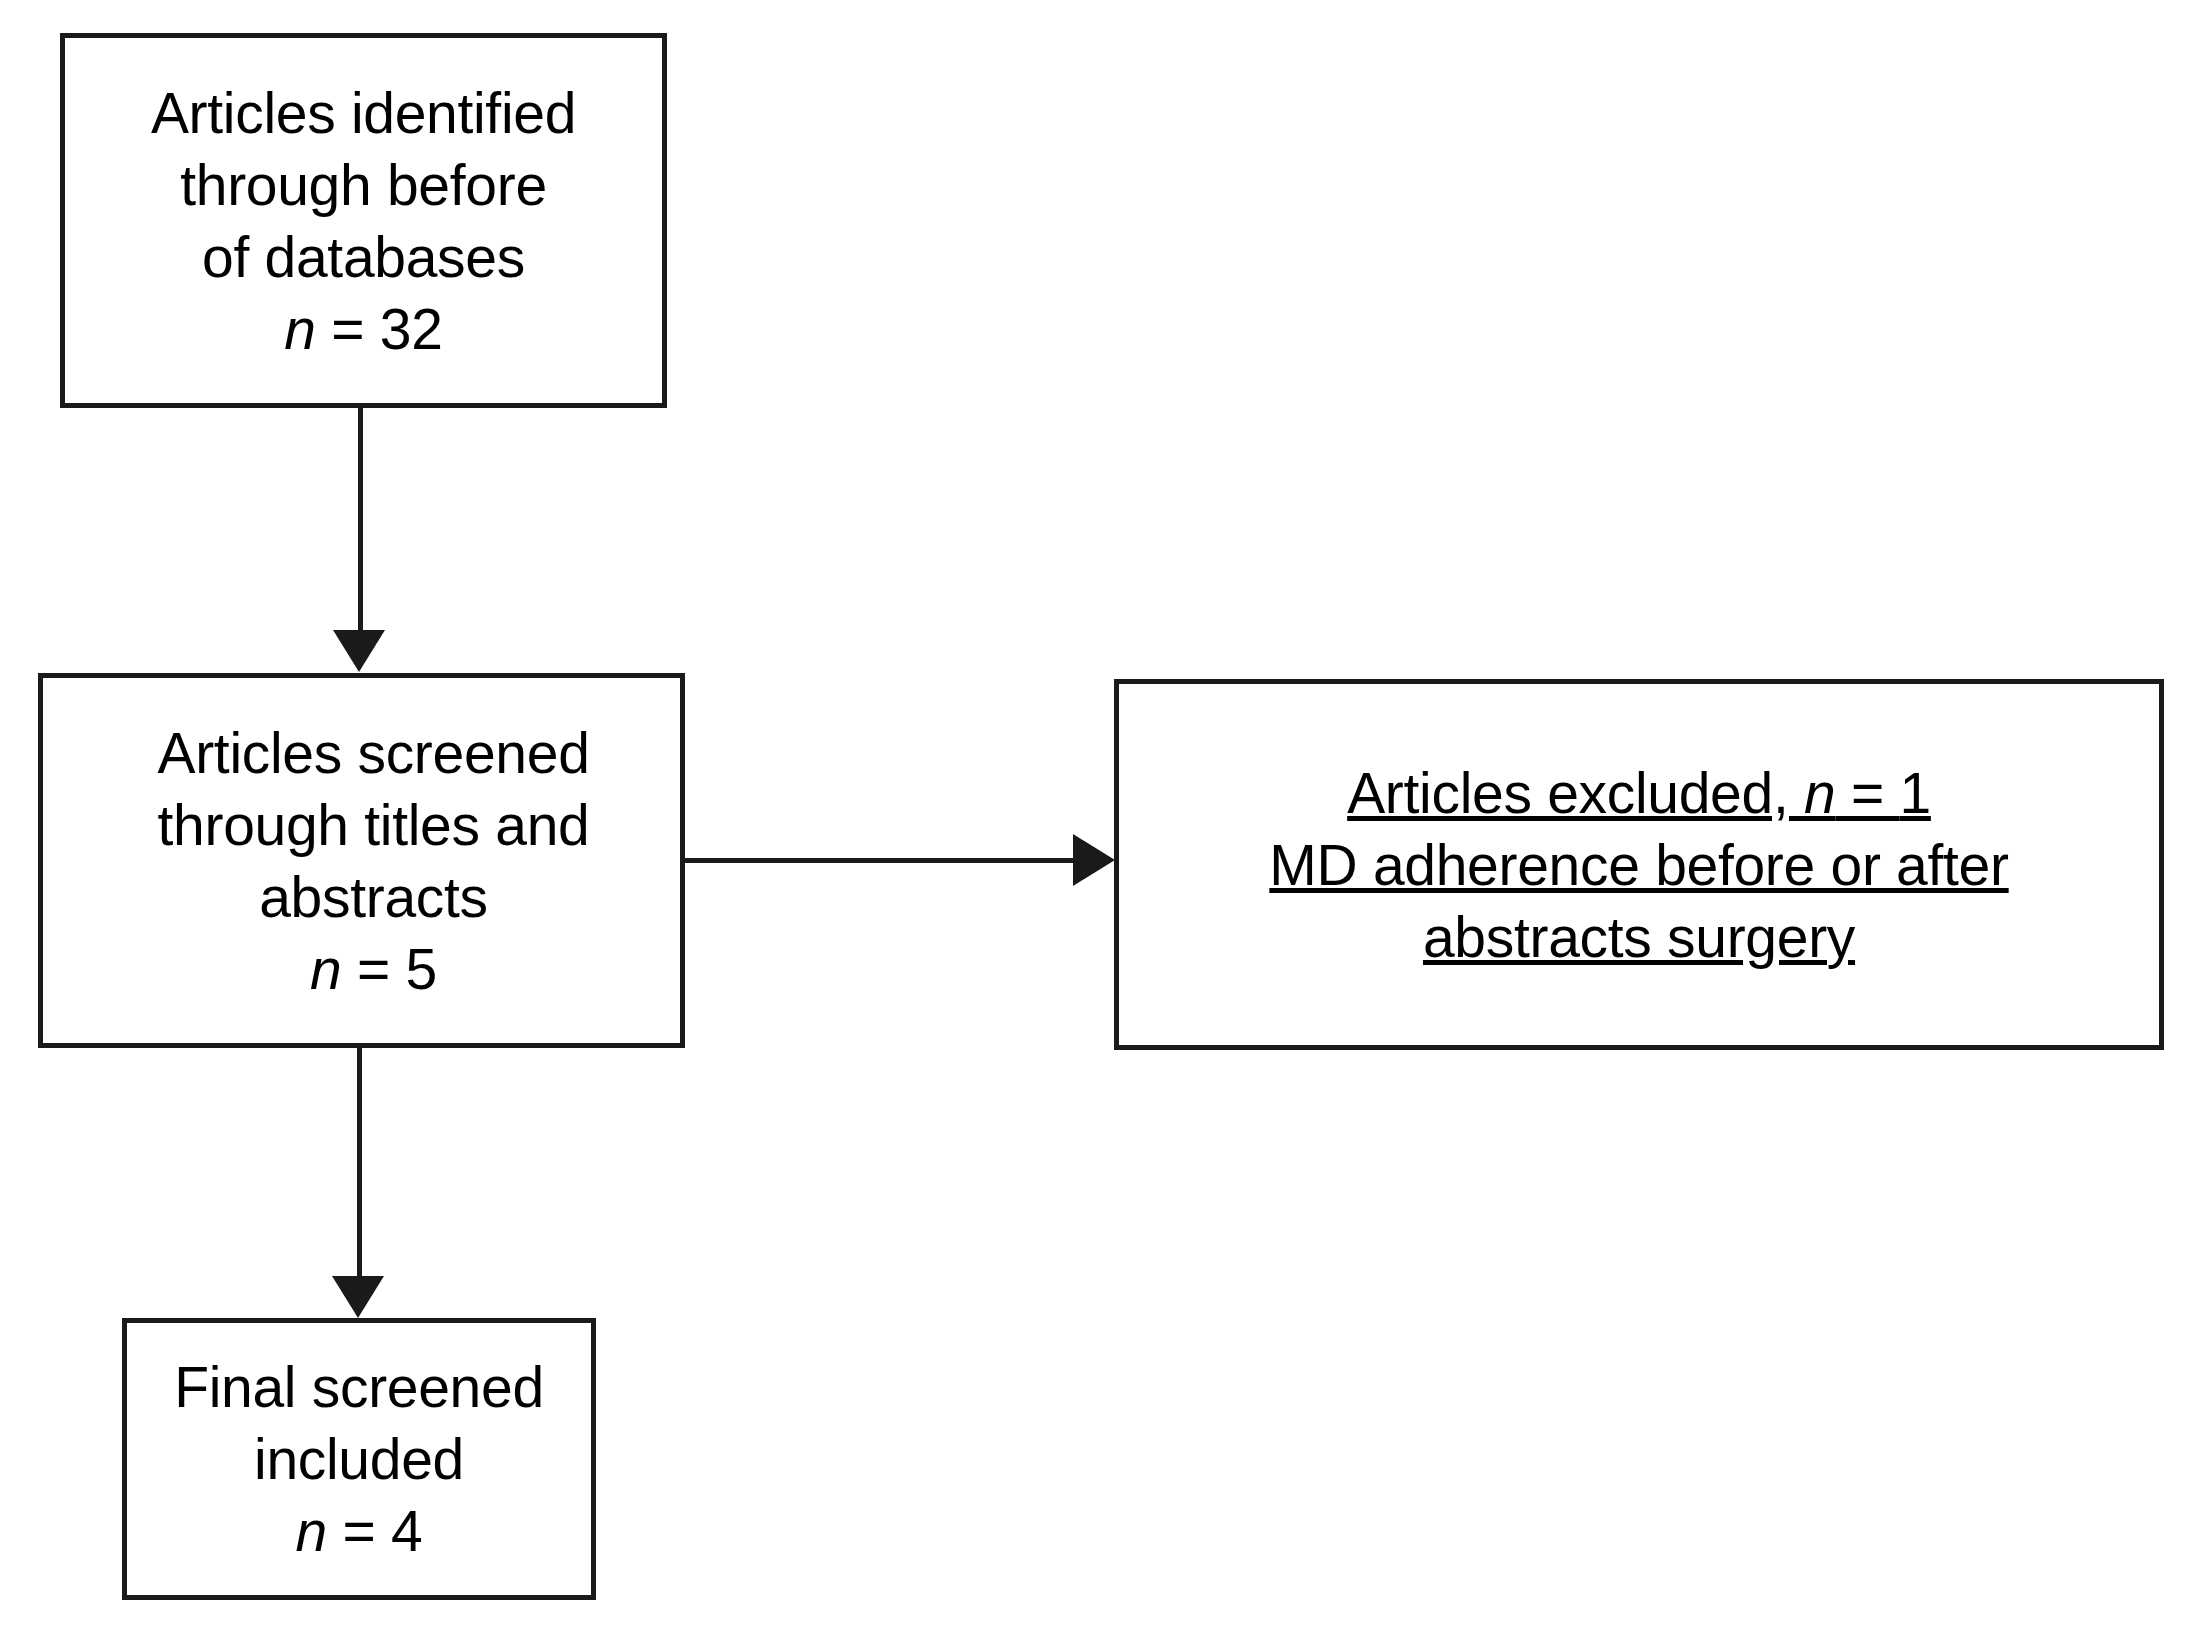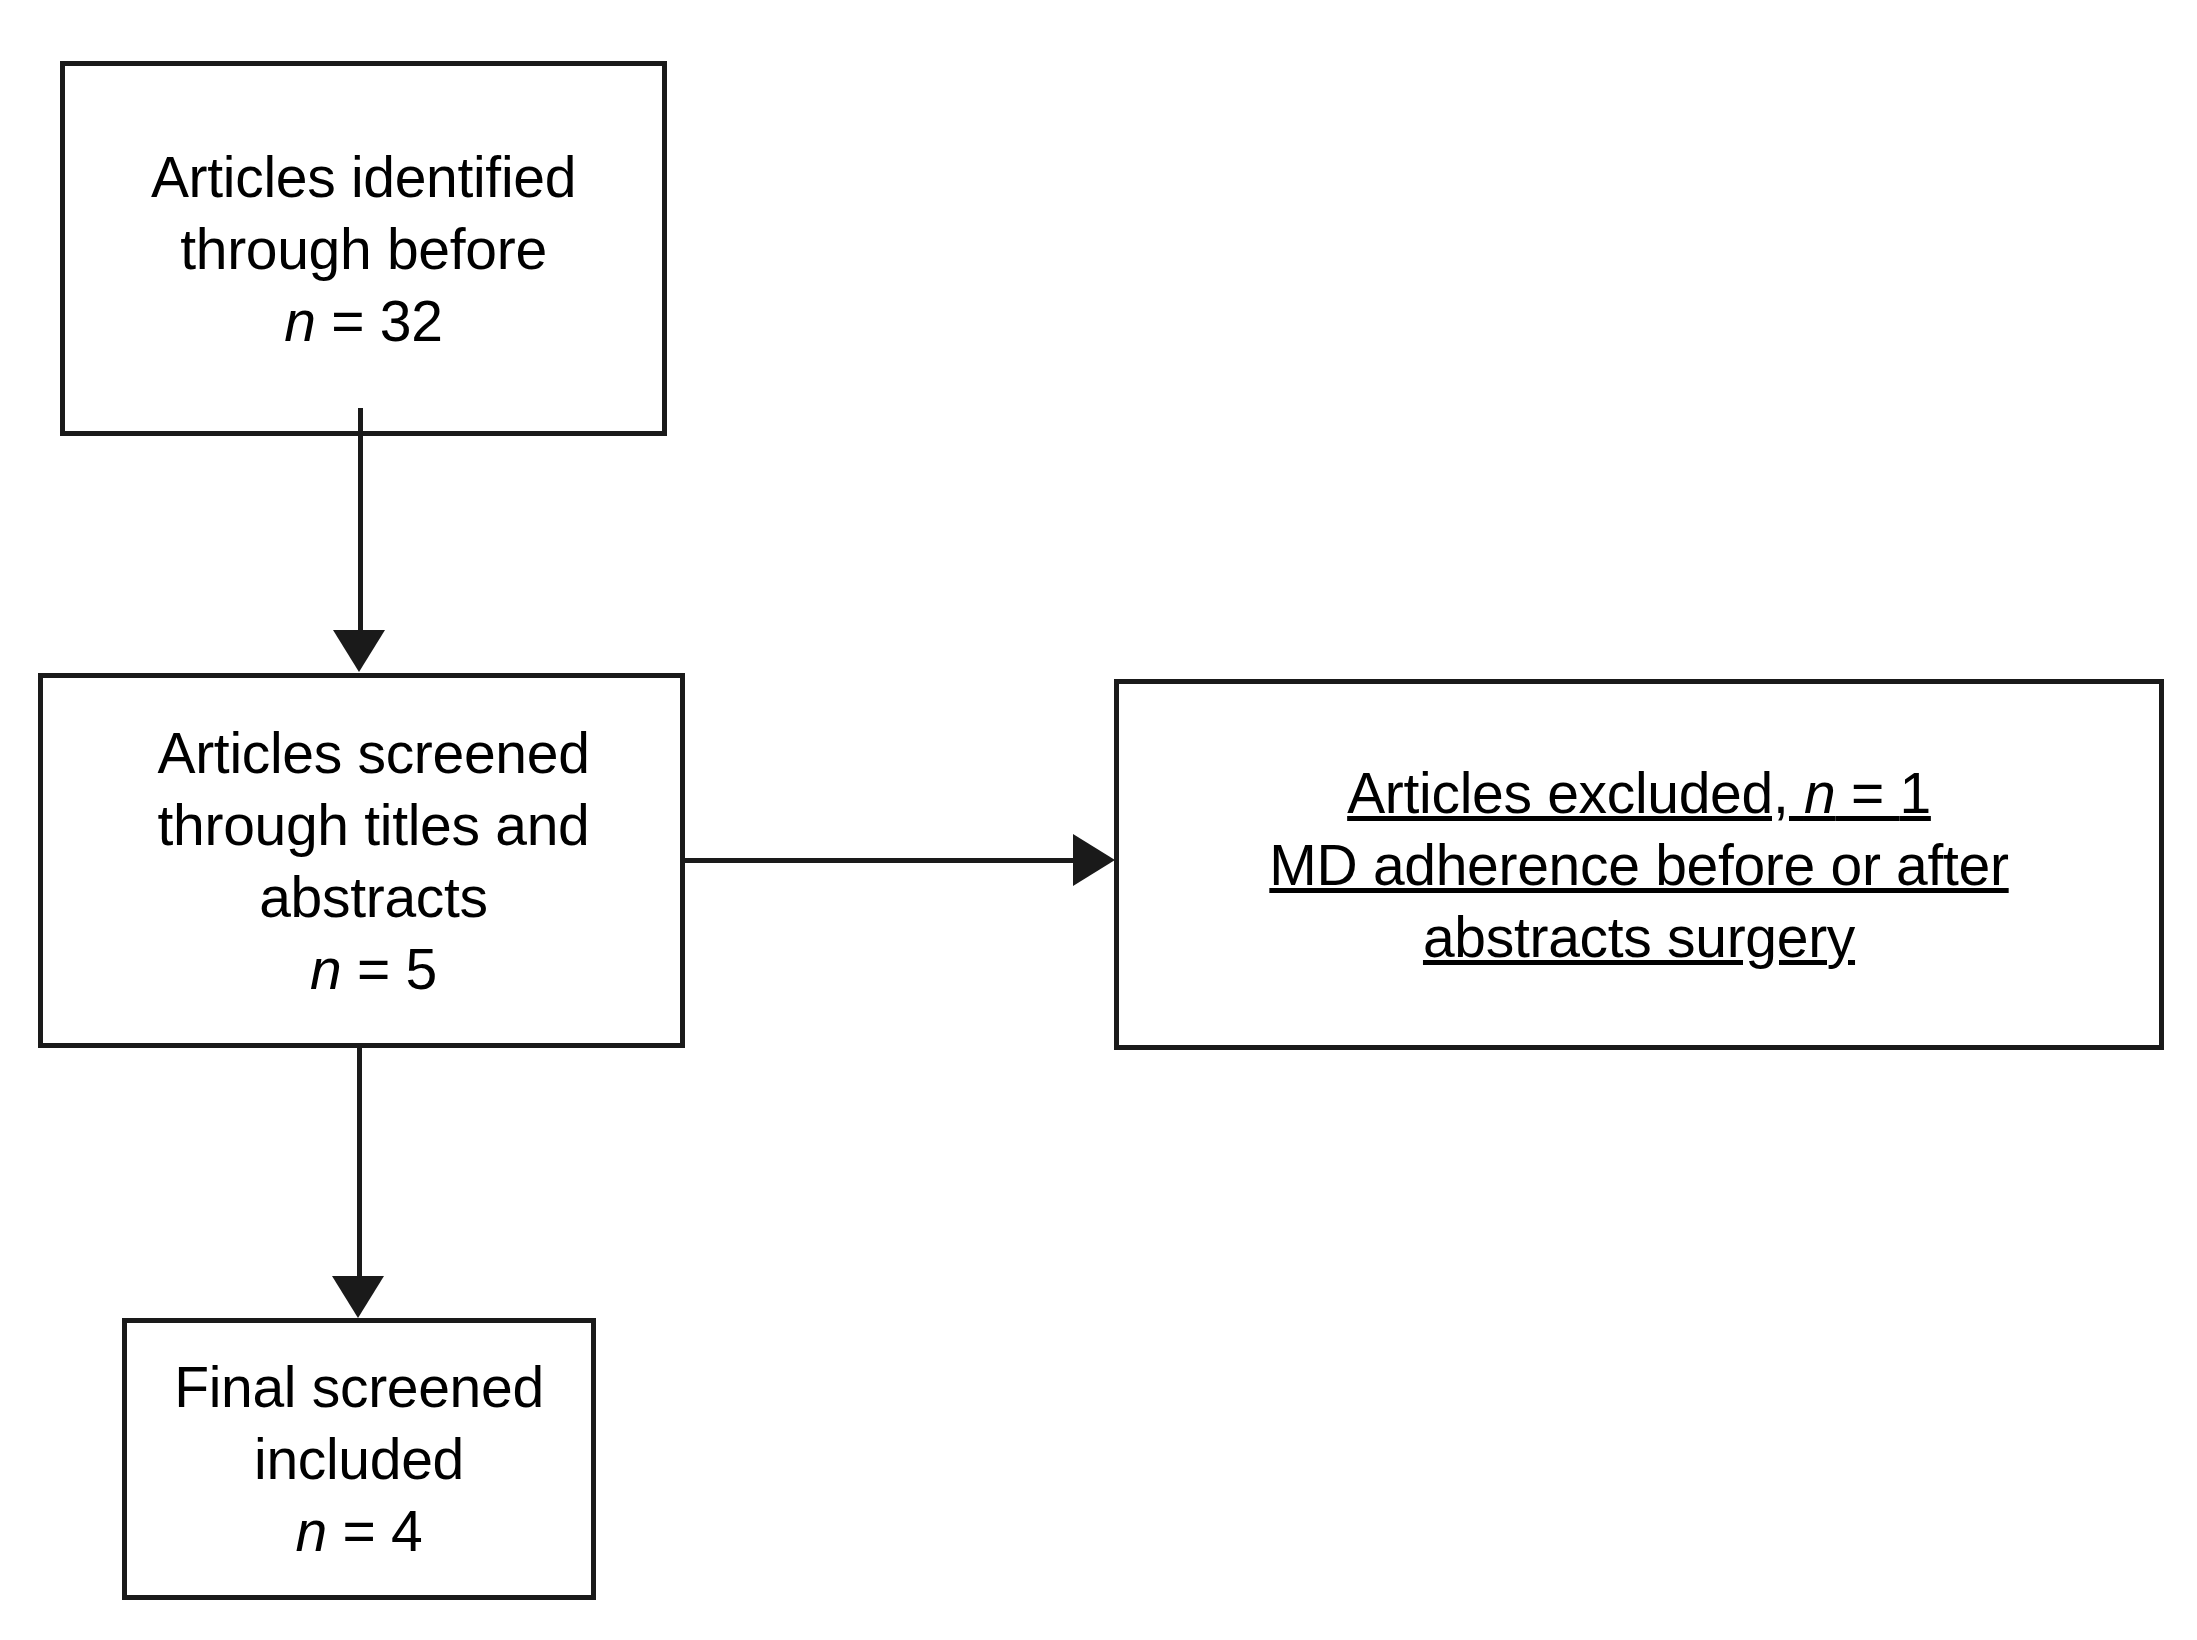--- a/index.html
+++ b/index.html
@@ -32,21 +32,21 @@
     font-size: 57px;
     line-height: 72px;
     white-space: nowrap;
     letter-spacing: -0.3px;
   }
   .ital {
     font-style: italic;
   }
 
   
-  #box-identified { left: 60px;   top: 33px;   width: 607px;  height: 375px; margin-top: 28px; }
+  #box-identified { left: 60px;   top: 33px;   width: 607px;  height: 375px; }
   #box-screened   { left: 38px;   top: 673px;  width: 647px;  height: 375px; padding-left: 24px; }
   #box-excluded   { left: 1114px; top: 679px;  width: 1050px; height: 371px; text-decoration: underline; }
   #box-final      { left: 122px;  top: 1318px; width: 474px;  height: 282px; }
 
   
   .vline {
     position: absolute;
     width: 5px;
     background: #1a1a1a;
   }
@@ -80,20 +80,21 @@
   #conn3-head  { left: 332px;  top: 1276px; }
 </style>
 </head>
 <body>
 
 <div id="canvas">
 
   <div class="node" id="box-identified">
     <span class="line">Articles identified</span>
     <span class="line">through before</span>
+    <span class="line">of databases</span>
     <span class="line"><i class="ital">n</i><span> = </span><span>32</span></span>
   </div>
 
   <div class="vline" id="conn1-line"></div>
   <div class="arrowhead-down" id="conn1-head"></div>
 
   <div class="node" id="box-screened">
     <span class="line">Articles screened</span>
     <span class="line">through titles and</span>
     <span class="line">abstracts</span>

